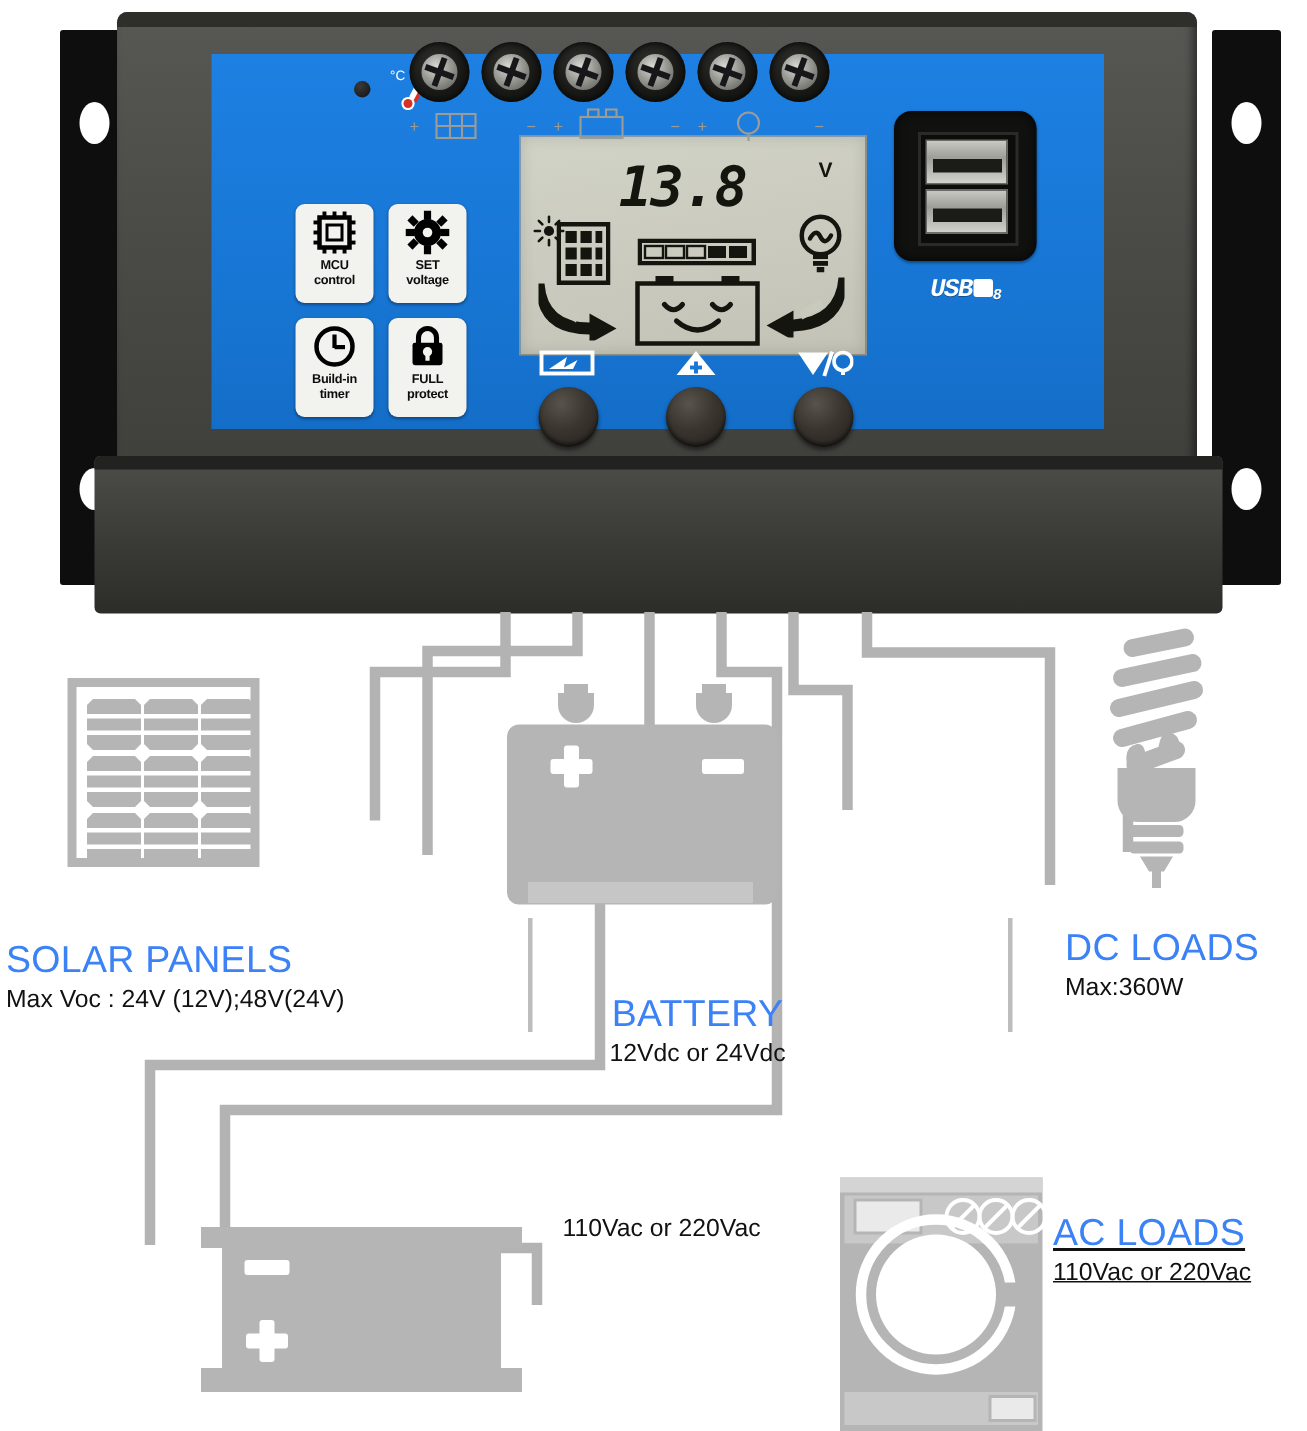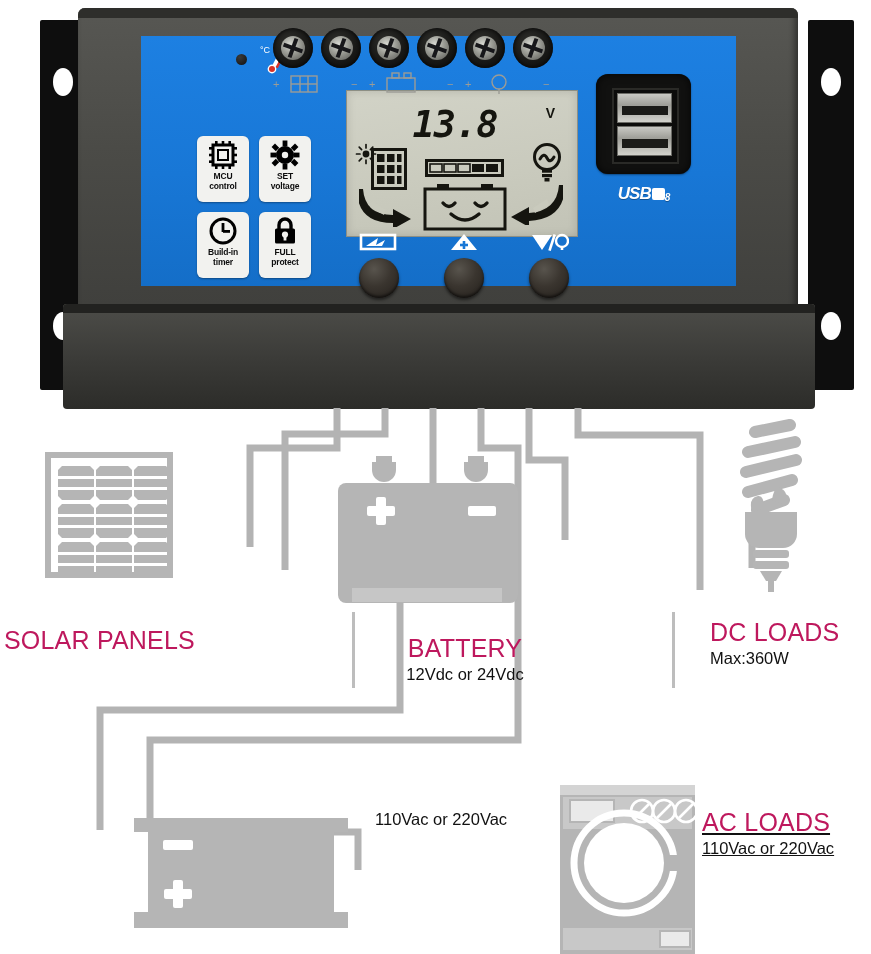--- a/index.html
+++ b/index.html
@@ -80,21 +80,21 @@
         box-shadow:inset 0 0 8px rgba(0,0,0,.8),0 1px 2px rgba(0,0,0,.4);}
   .usbinner{position:absolute;left:16px;top:14px;width:63px;height:72px;background:#0c0c0b;
         border:2px solid #2a2a27;}
   .usbport{position:absolute;left:3px;width:55px;height:30px;
         background:linear-gradient(180deg,#c9c9c4 0%,#9e9e98 40%,#d2d2cc 100%);
         border:1px solid #6b6b66;box-sizing:border-box;}
   .usbport.p1{top:3px;} .usbport.p2{top:36px;}
   .usbtongue{position:absolute;left:4px;top:12px;width:46px;height:9px;background:#1b1b18;}
   .usblabel{position:absolute;left:455px;top:148px;width:95px;text-align:center;
         font-size:17px;font-weight:bold;font-style:italic;color:#ffffff;letter-spacing:-1px;
-        text-shadow:0 1px 0 rgba(0,0,0,.3);}
+        text-shadow:0 1px 0 rgba(0,0,0,.3);font-family:Liberation Mono, monospace;}
   .usblabel .sq{display:inline-block;width:13px;height:12px;background:#fff;
         border-radius:2px;vertical-align:-1px;margin-left:1px;}
   .usblabel .two{font-size:10px;vertical-align:-2px;}
 
   
   .terms{position:absolute;left:255px;top:20px;width:290px;height:80px;}
   .term{position:absolute;top:0;width:40px;height:40px;border-radius:50%;
         background:radial-gradient(circle at 40% 32%,#2d2d2a 0%,#191917 55%,#0c0c0b 100%);
         box-shadow:inset 0 0 5px rgba(0,0,0,.9);}
   .screw{position:absolute;left:8px;top:8px;width:24px;height:24px;border-radius:50%;
@@ -102,24 +102,24 @@
   .screw::before,.screw::after{content:"";position:absolute;background:#17171a;}
   .screw::before{left:10px;top:2px;width:4px;height:20px;transform:rotate(20deg);}
   .screw::after{left:2px;top:10px;width:20px;height:4px;transform:rotate(20deg);}
 
   
   #diagram{position:absolute;left:0;top:400px;width:871px;height:554px;}
   svg{display:block;}
 
   
   .lbl{position:absolute;}
-  .lbl .title{font-size:25px;color:#be185d;letter-spacing:.2px;white-space:nowrap;}
+  .lbl .title{font-size:25px;color:#3b82f6;letter-spacing:.2px;white-space:nowrap;}
   .lbl .sub{font-size:16.5px;color:#111;white-space:nowrap;line-height:22px;}
   #lbl-solar{left:4px;top:626px;}
-  #lbl-battery{left:375px;top:634px;text-align:center;width:180px;}
+  #lbl-battery{left:375px;top:662px;text-align:center;width:180px;}
   #lbl-dc{left:700px;top:618px;margin-left:10px;}
   #lbl-inverter{left:375px;top:808px;}
   #lbl-ac{left:702px;top:808px;text-decoration:underline;}
   .divider{position:absolute;background:#bdbdbd;width:3px;}
 </style>
 </head>
 <body>
 
 <div id="device">
 
@@ -517,20 +517,21 @@
   </g>
 
 </svg>
 </div>
 
 <div class="divider" style="left:352px;top:612px;height:76px;"></div>
 <div class="divider" style="left:672px;top:612px;height:76px;"></div>
 
 <div class="lbl" id="lbl-solar">
   <div class="title">SOLAR PANELS</div>
+  <div class="sub">Max Voc : 24V (12V);48V(24V)</div>
 </div>
 
 <div class="lbl" id="lbl-battery">
   <div class="title">BATTERY</div>
   <div class="sub">12Vdc or 24Vdc</div>
 </div>
 
 <div class="lbl" id="lbl-dc">
   <div class="title">DC LOADS</div>
   <div class="sub">Max:360W</div>

